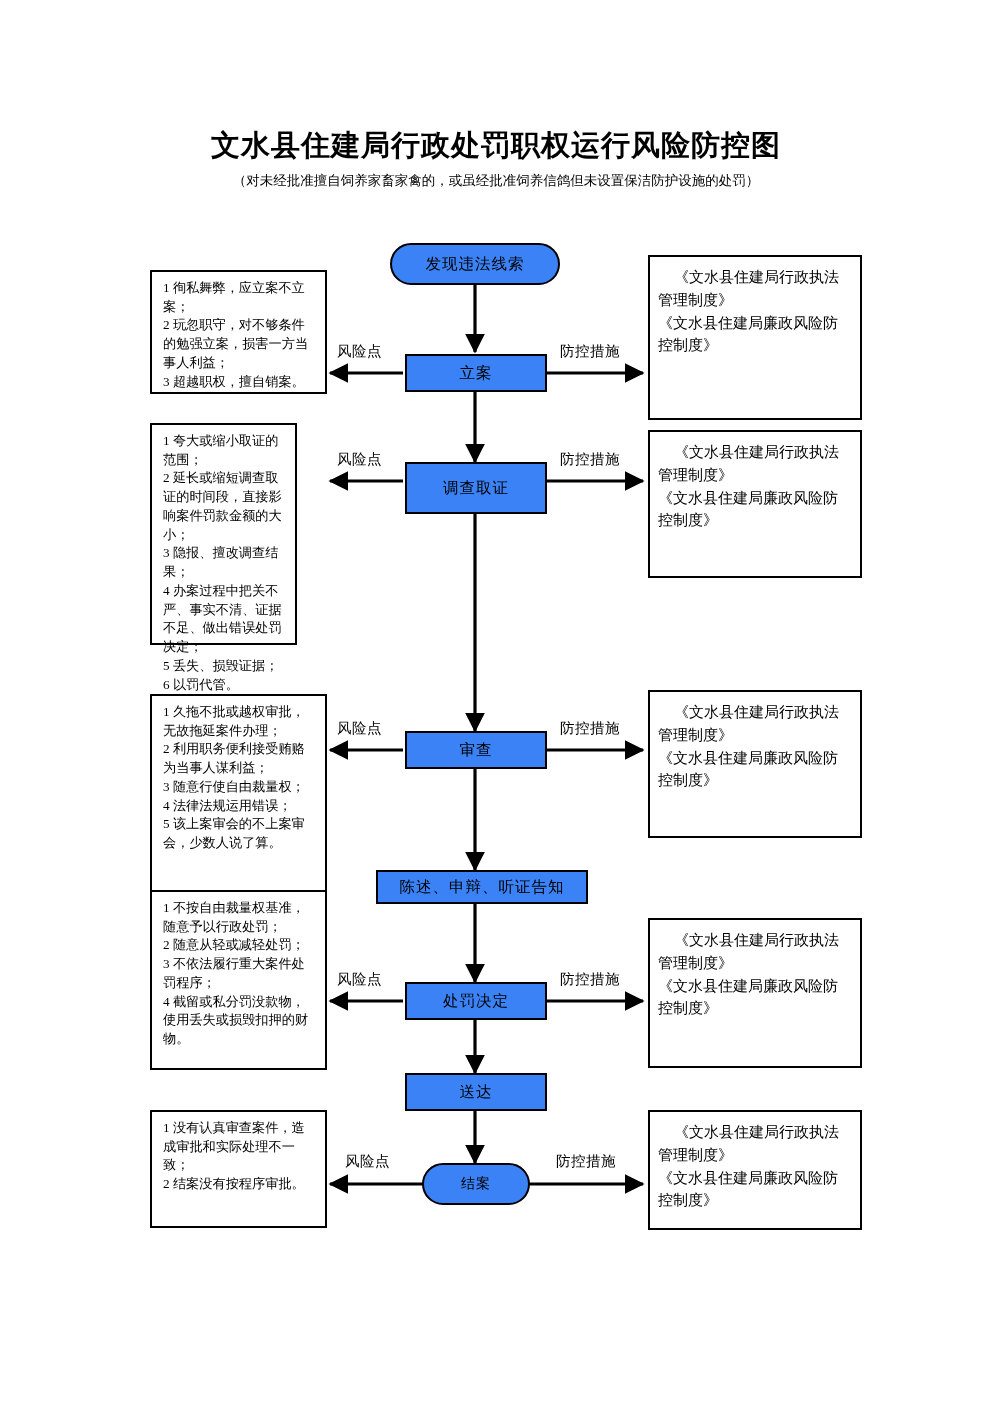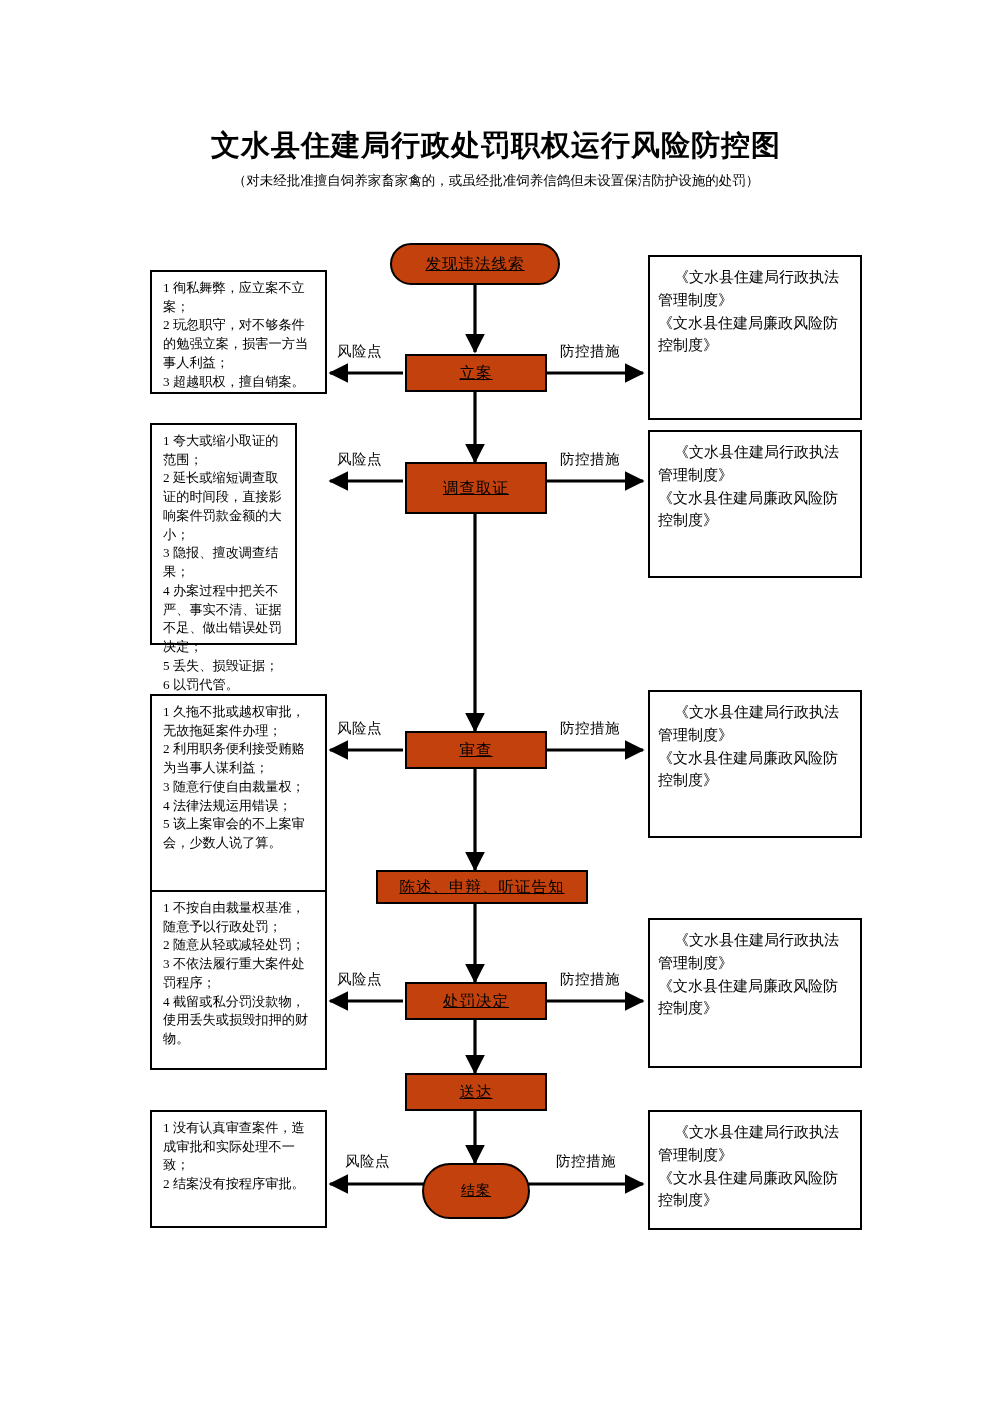--- a/index.html
+++ b/index.html
@@ -77,22 +77,21 @@
     text-indent: 16px;
   }
 
   
   .node {
     display: flex;
     align-items: center;
     justify-content: center;
     font-size: 15.5px;
     letter-spacing: 1px;
-    background: #c2410c;
-    text-decoration: underline;
+    background: #3b82f6;
   }
   .node.stadium {
     border-radius: 999px;
   }
 
   
   .edge-label {
     position: absolute;
     font-size: 14.5px;
     white-space: nowrap;
@@ -164,21 +163,21 @@
   <div class="box node" style="left:405px; top:462px; width:142px; height:52px;">调查取证</div>
 
   <div class="box node" style="left:405px; top:731px; width:142px; height:38px;">审查</div>
 
   <div class="box node" style="left:376px; top:870px; width:212px; height:34px;">陈述、申辩、听证告知</div>
 
   <div class="box node" style="left:405px; top:982px; width:142px; height:38px;">处罚决定</div>
 
   <div class="box node" style="left:405px; top:1073px; width:142px; height:38px;">送达</div>
 
-  <div class="box node stadium" style="left:422px; top:1163px; width:108px; height:56px; font-size:14px;">结案</div>
+  <div class="box node stadium" style="left:422px; top:1163px; width:108px; height:42px; font-size:14px;">结案</div>
 
   <div class="box panel" style="left:150px; top:270px; width:177px; height:124px;">1 徇私舞弊，应立案不立案；
 2 玩忽职守，对不够条件的勉强立案，损害一方当事人利益；
 3 超越职权，擅自销案。</div>
 
   <div class="box panel" style="left:150px; top:423px; width:147px; height:222px;">1 夸大或缩小取证的范围；
 2 延长或缩短调查取证的时间段，直接影响案件罚款金额的大小；
 3 隐报、擅改调查结果；
 4 办案过程中把关不严、事实不清、证据不足、做出错误处罚决定；
 5 丢失、损毁证据；

